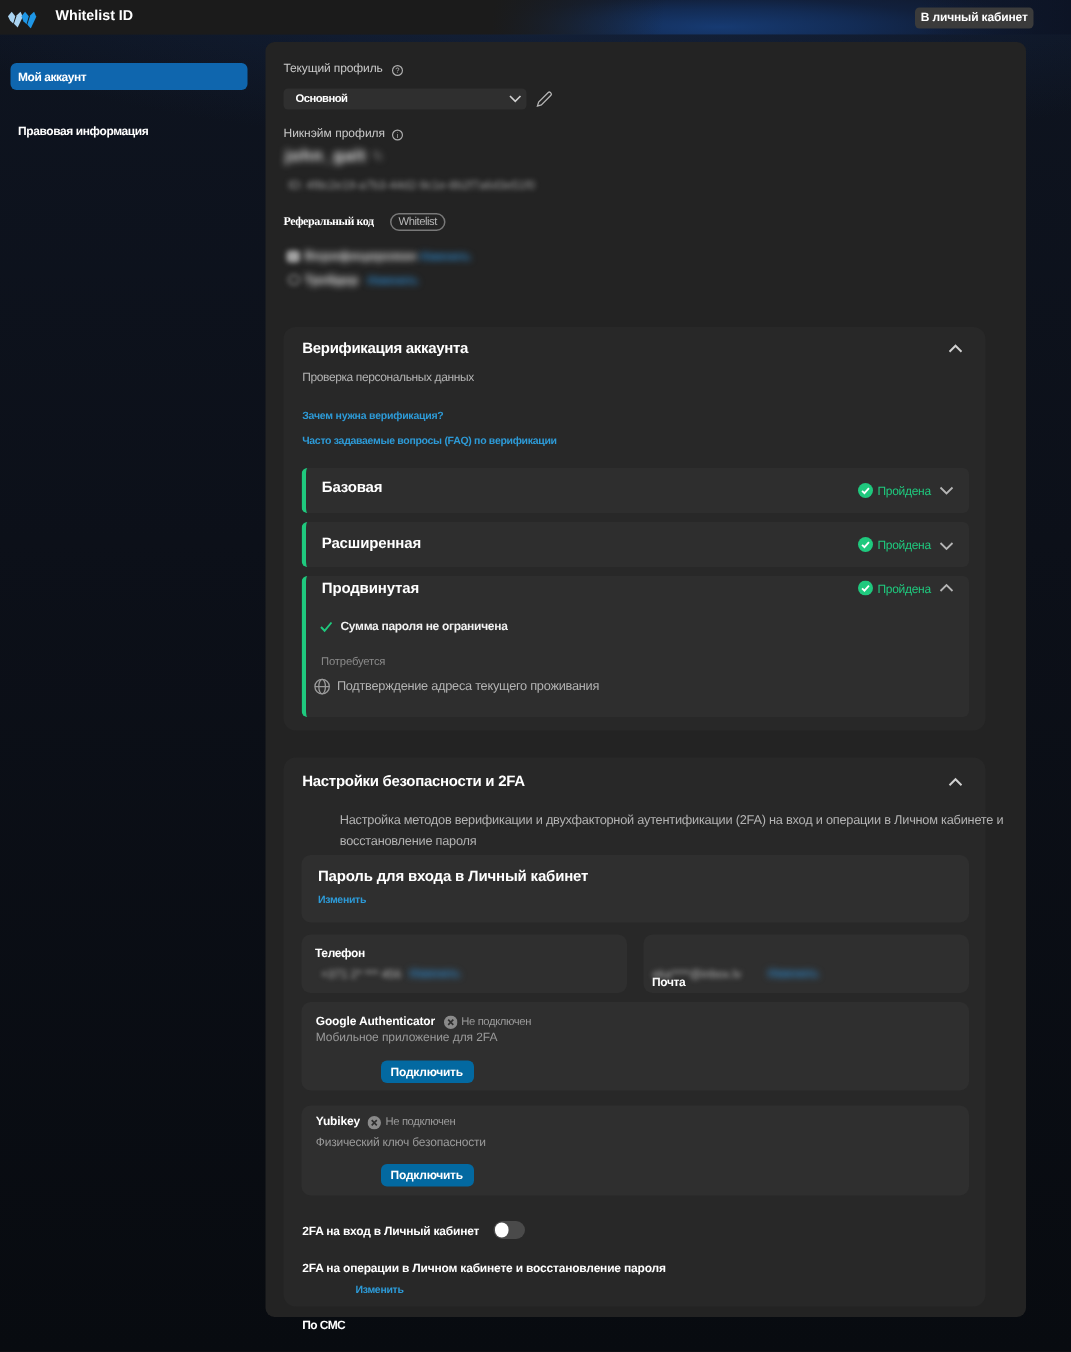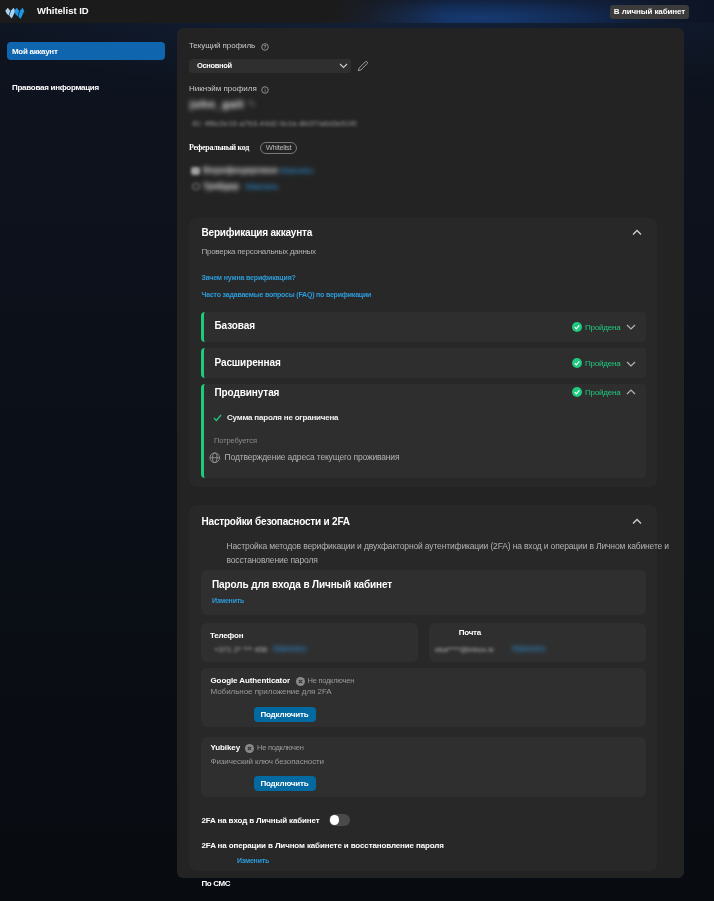--- a/index.html
+++ b/index.html
@@ -152,21 +152,21 @@
 <div class="ibox" style="left:200.5px;top:570px;width:445.5px;height:45px;"></div>
 <div class="t b" style="left:212px;top:578.7px;font-size:10px;letter-spacing:-0.12px;">Пароль для входа в Личный кабинет</div>
 <div class="t b blue" style="left:212px;top:597px;font-size:7px;letter-spacing:-0.2px;">Изменить</div>
 
 <div class="ibox" style="left:200.5px;top:622.5px;width:217.5px;height:39px;"></div>
 <div class="t b" style="left:210px;top:630.7px;font-size:8px;letter-spacing:-0.25px;">Телефон</div>
 <div class="t blur2" style="left:214px;top:644.5px;font-size:8px;letter-spacing:-0.1px;color:#b0b0b0;">+371 2* *** 456</div>
 <div class="t b blur3" style="left:273px;top:645px;font-size:7.5px;letter-spacing:-0.3px;color:#2d86c8;">Изменить</div>
 
 <div class="ibox" style="left:428.5px;top:622.5px;width:217.5px;height:39px;"></div>
-<div class="t b" style="left:434.7px;top:628px;font-size:8px;letter-spacing:-0.25px;margin-left:24px;">Почта</div>
+<div class="t b" style="left:434.7px;top:650px;font-size:8px;letter-spacing:-0.25px;">Почта</div>
 <div class="t blur2" style="left:435px;top:644.5px;font-size:8px;letter-spacing:-0.1px;color:#b0b0b0;">eka****@inbox.lv</div>
 <div class="t b blur3" style="left:512px;top:645px;font-size:7.5px;letter-spacing:-0.3px;color:#2d86c8;">Изменить</div>
 
 <div class="ibox" style="left:200.5px;top:668px;width:445.5px;height:59px;"></div>
 <div class="t b" style="left:210.5px;top:676px;font-size:8px;letter-spacing:-0.1px;">Google Authenticator</div>
 <svg style="left:295.5px;top:676.5px" width="9" height="9" viewBox="0 0 9 9">
     <circle cx="4.5" cy="4.5" r="4.5" fill="#8a8a8a"></circle>
     <path d="M2.8 2.8 L6.2 6.2 M6.2 2.8 L2.8 6.2" stroke="#2f2f2f" stroke-width="1.1"></path>
   </svg>
 <div class="t" style="left:307.5px;top:677px;font-size:7.5px;letter-spacing:-0.25px;color:#9a9a9a;">Не подключен</div>

